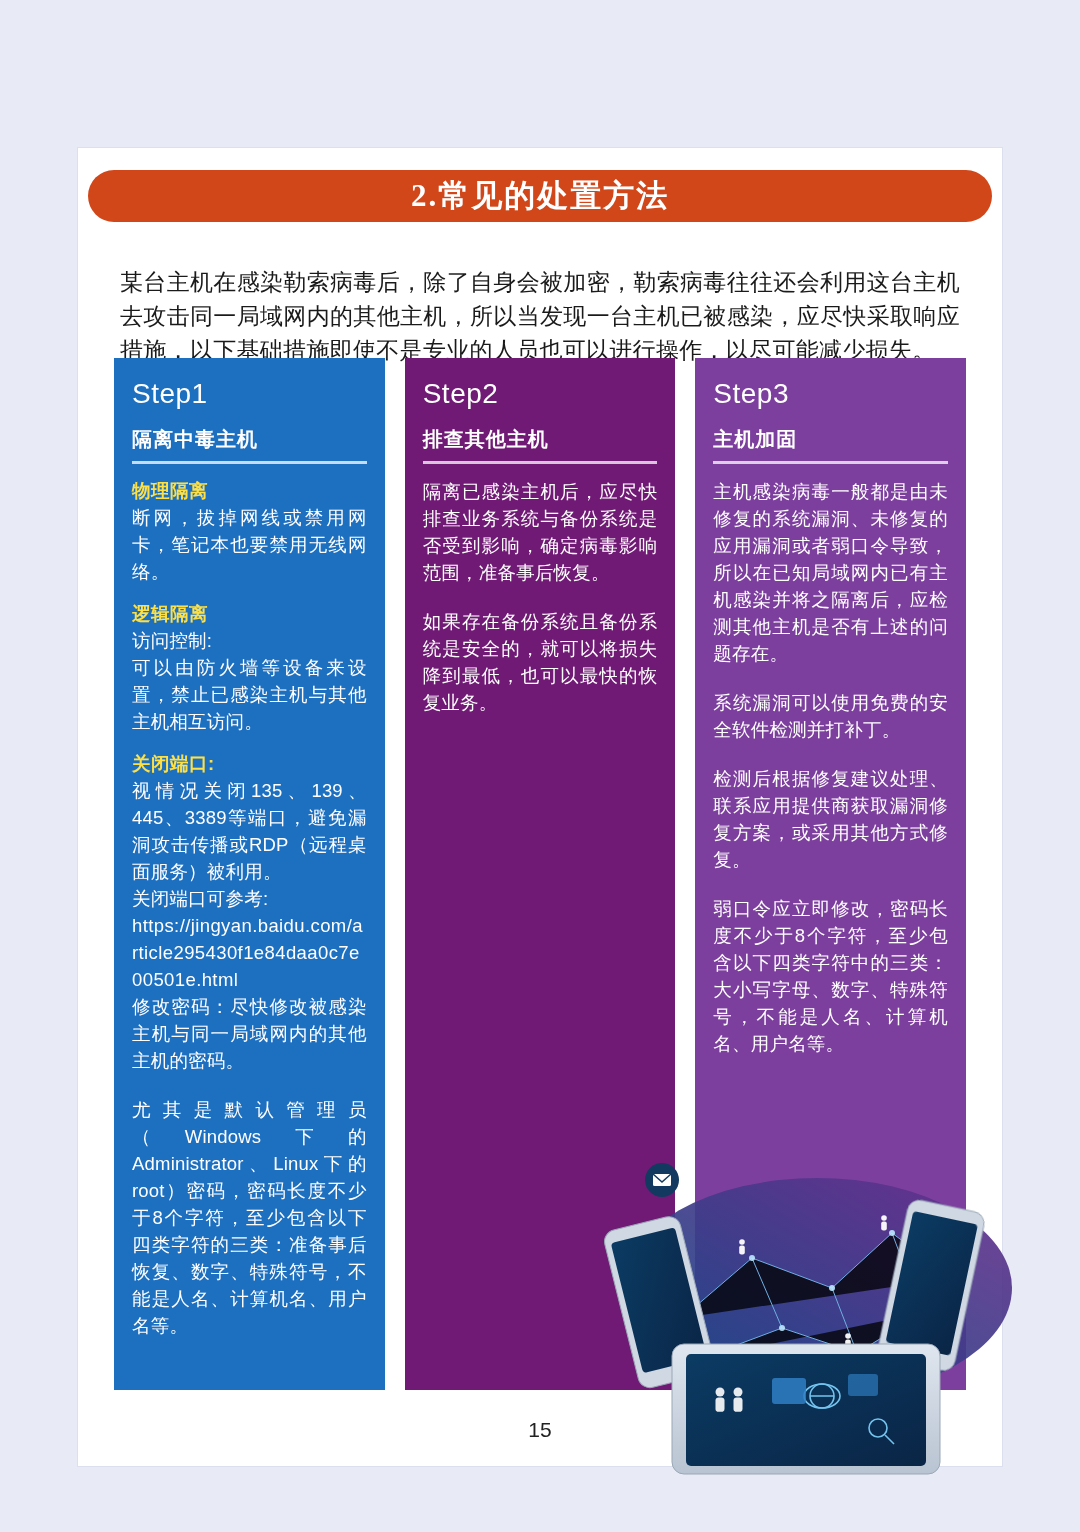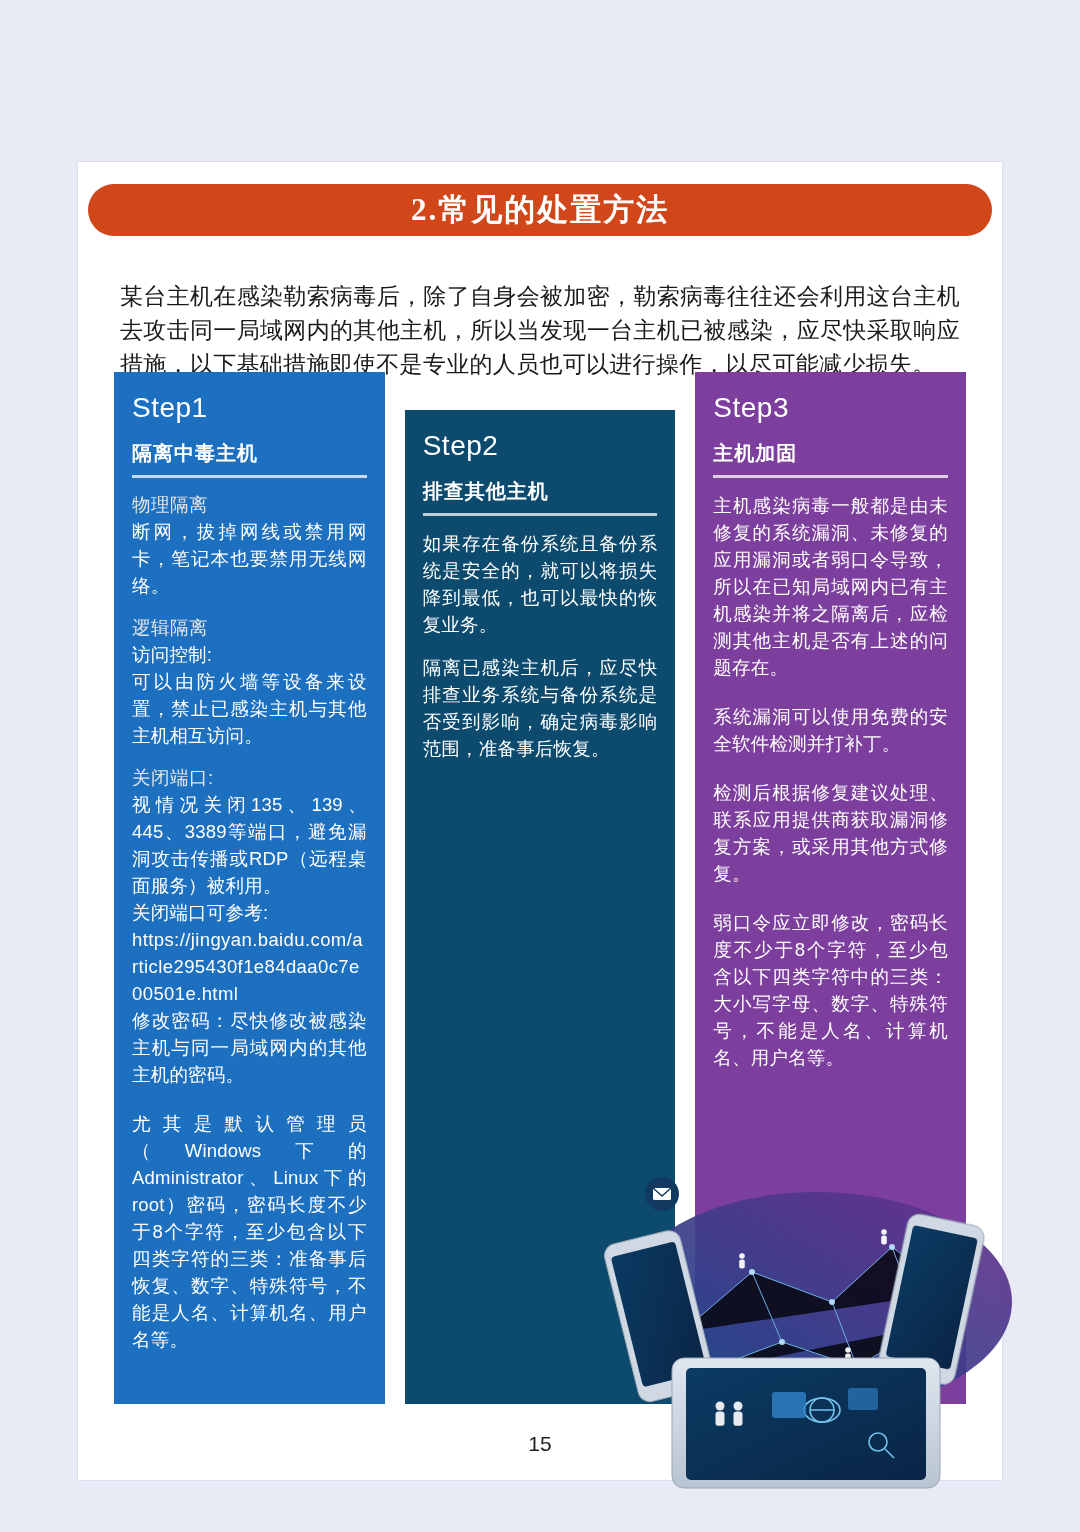--- a/index.html
+++ b/index.html
@@ -9,21 +9,21 @@
   body {
     width: 1080px;
     height: 1532px;
     background: #e8eaf5;
     font-family: "Liberation Sans", sans-serif;
     overflow: hidden;
   }
   .page {
     position: absolute;
     left: 78px;
-    top: 162px;
+    top: 148px;
     width: 924px;
     height: 1318px;
     background: #ffffff;
     box-shadow: 0 0 0 1px #dcdfee;
   }
   .header-banner {
     position: absolute;
     left: 10px;
     top: 22px;
     width: 904px;
@@ -86,23 +86,23 @@
     margin: 0 0 8px 0;
     letter-spacing: 1px;
   }
   .rule {
     height: 3px;
     background: rgba(255,255,255,0.75);
     width: 100%;
     margin-bottom: 14px;
   }
   .sub {
-    color: #e5e5e5;
+    color: #fde047;
     font-size: 18.5px;
-    font-weight: normal;
+    font-weight: bold;
     margin: 0 0 1px 0;
     letter-spacing: 0.5px;
   }
   .body-text {
     color: #ffffff;
     font-size: 18.5px;
     line-height: 27px;
     margin: 0 0 16px 0;
     text-align: justify;
     letter-spacing: 0.2px;
@@ -165,27 +165,27 @@
 
       <div class="body-text tight">关闭端口可参考:</div>
 
       <div class="body-text tight mono-url">https://jingyan.baidu.com/article295430f1e84daa0c7e00501e.html</div>
 
       <div class="body-text spaced">修改密码：尽快修改被感染主机与同一局域网内的其他主机的密码。</div>
 
       <div class="body-text">尤其是默认管理员（Windows下的Administrator、Linux下的root）密码，密码长度不少于8个字符，至少包含以下四类字符的三类：准备事后恢复、数字、特殊符号，不能是人名、计算机名、用户名等。</div>
     </div>
 
-    <div class="col col-2" style="background: #0c4a6e; margin-top: 38px;">
+    <div class="col col-2" style="background: #701a75;">
       <div class="step-label">Step2</div>
       <div class="step-head">排查其他主机</div>
       <div class="rule"></div>
 
+      <div class="body-text spaced">隔离已感染主机后，应尽快排查业务系统与备份系统是否受到影响，确定病毒影响范围，准备事后恢复。</div>
       <div class="body-text">如果存在备份系统且备份系统是安全的，就可以将损失降到最低，也可以最快的恢复业务。</div>
-      <div class="body-text spaced">隔离已感染主机后，应尽快排查业务系统与备份系统是否受到影响，确定病毒影响范围，准备事后恢复。</div>
     </div>
 
     <div class="col col-3" style="background: rgb(125, 63, 158);">
       <div class="step-label">Step3</div>
       <div class="step-head">主机加固</div>
       <div class="rule"></div>
 
       <div class="body-text spaced">主机感染病毒一般都是由未修复的系统漏洞、未修复的应用漏洞或者弱口令导致，所以在已知局域网内已有主机感染并将之隔离后，应检测其他主机是否有上述的问题存在。</div>
       <div class="body-text spaced">系统漏洞可以使用免费的安全软件检测并打补丁。</div>
       <div class="body-text spaced">检测后根据修复建议处理、联系应用提供商获取漏洞修复方案，或采用其他方式修复。</div>

